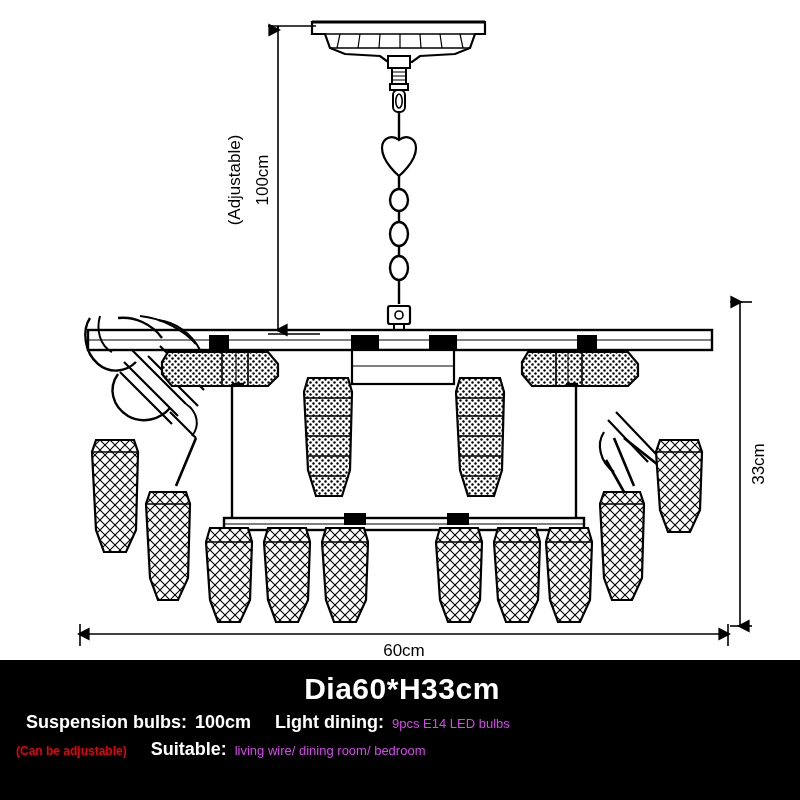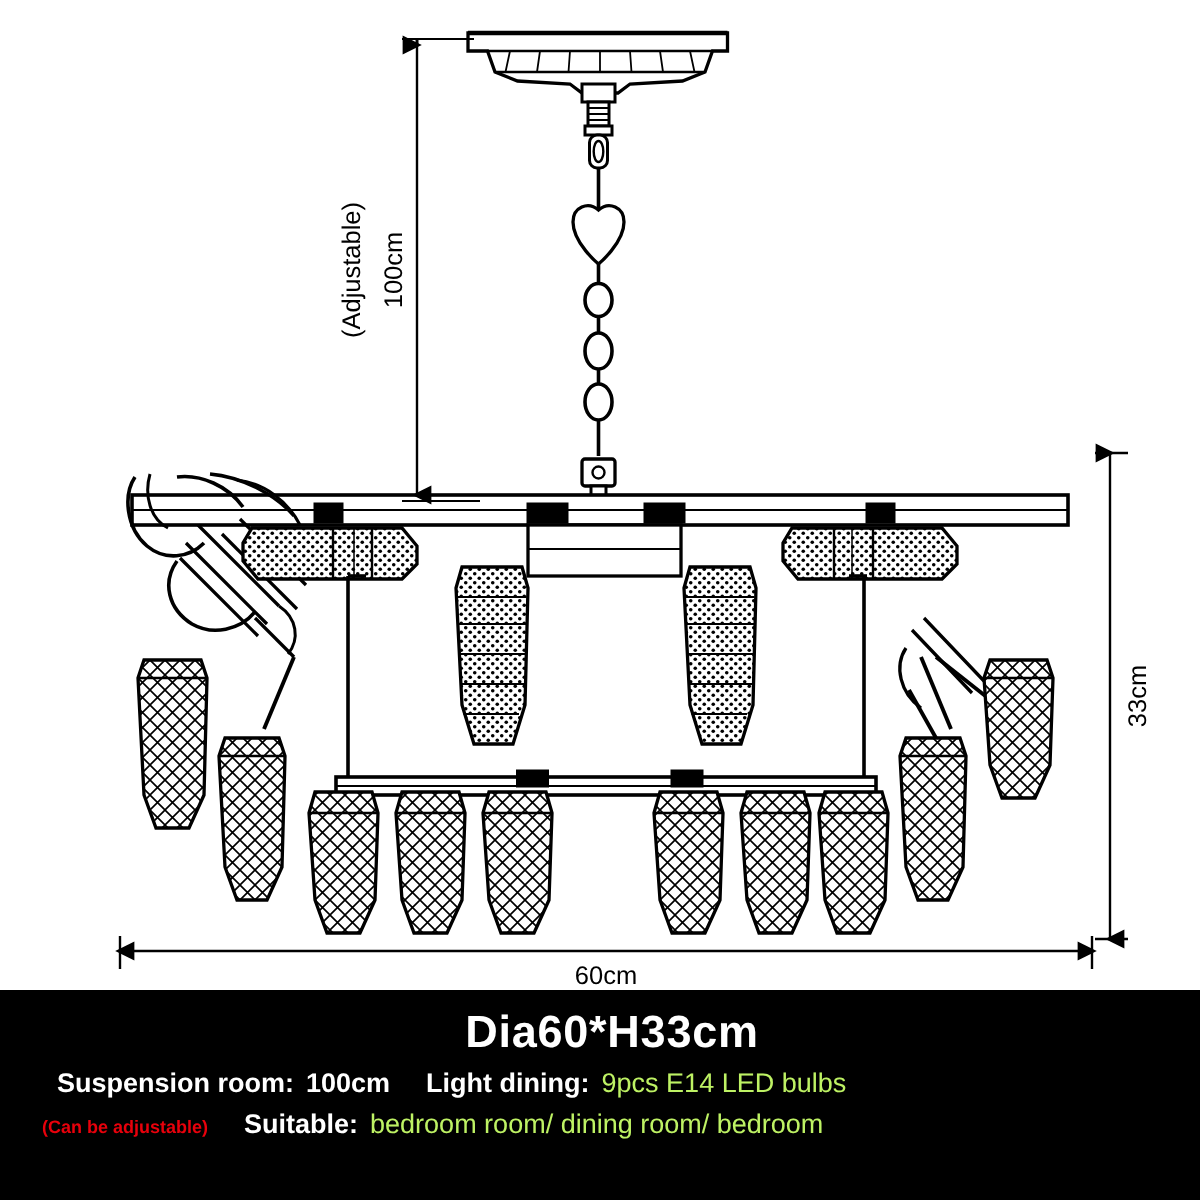--- a/index.html
+++ b/index.html
@@ -33,21 +33,21 @@
   
   .spec-panel {
     position: absolute;
     left: 0;
     top: 660px;
     width: 800px;
     height: 140px;
     background: #000000;
     color: #ffffff;
     box-sizing: border-box;
-    padding: 4px 0 0 16px;
+    padding: 4px 0 0 4px;
   }
   .spec-title {
     text-align: center;
     font-size: 30px;
     font-weight: bold;
     letter-spacing: 0.5px;
     margin-top: 8px;
     margin-bottom: 6px;
     color: #ffffff;
     font-family: "Liberation Sans", sans-serif;
@@ -73,23 +73,23 @@
     color: #ffffff;
     white-space: nowrap;
   }
   .val {
     font-size: 18px;
     font-weight: bold;
     color: #ffffff;
     white-space: nowrap;
   }
   .val-light {
-    font-size: 18px;
+    font-size: 13px;
     font-weight: normal;
-    color: #bef264;
+    color: #d946ef;
     white-space: nowrap;
   }
   .red {
     color: #e8000b;
     font-size: 12px;
     font-weight: bold;
     white-space: nowrap;
   }
   .gap-wide { width: 24px; display: inline-block; }
   .gap-small { width: 8px; display: inline-block; }
@@ -315,31 +315,31 @@
       <text class="dim-text" x="240" y="180" transform="rotate(-90 240 180)" text-anchor="middle">(Adjustable)</text>
       <text class="dim-text" x="764" y="464" transform="rotate(-90 764 464)" text-anchor="middle">33cm</text>
       <text class="dim-text" x="404" y="656" text-anchor="middle">60cm</text>
     </svg>
   </div>
 
   <div class="spec-panel">
     <div class="spec-title">Dia60*H33cm</div>
 
     <div class="spec-row row1">
-      <span class="lbl">Suspension room:</span>
+      <span class="lbl">Suspension bulbs:</span>
       <span class="gap-small"></span>
       <span class="val">100cm</span>
       <span class="gap-wide"></span>
       <span class="lbl">Light dining:</span>
       <span class="gap-small"></span>
       <span class="val-light">9pcs E14 LED bulbs</span>
     </div>
 
     <div class="spec-row row2">
       <span class="red">(Can be adjustable)</span>
       <span class="gap-wide"></span>
       <span class="lbl">Suitable:</span>
       <span class="gap-small"></span>
-      <span class="val-light">bedroom room/ dining room/ bedroom</span>
+      <span class="val-light">living wire/ dining room/ bedroom</span>
     </div>
   </div>
 
 </div>
 
 </body></html>

